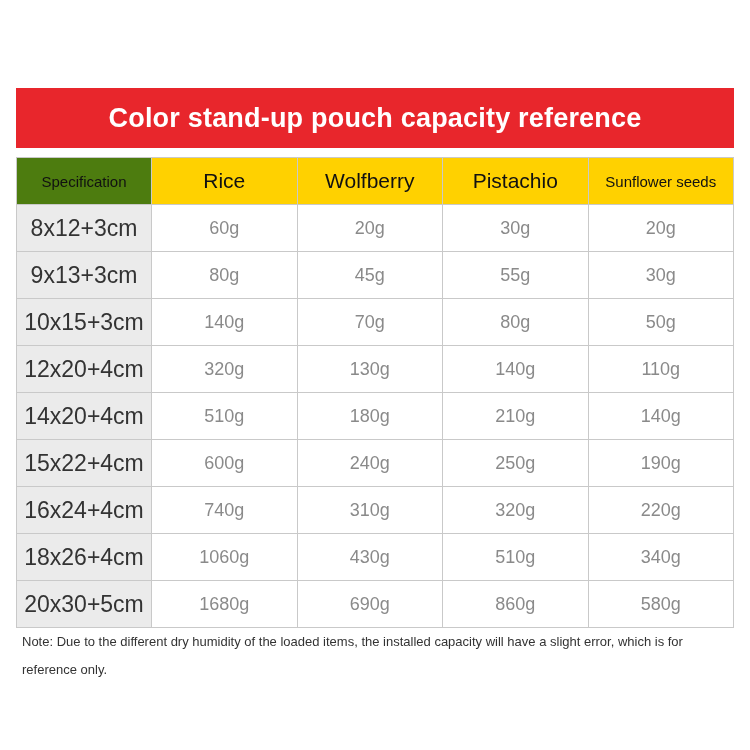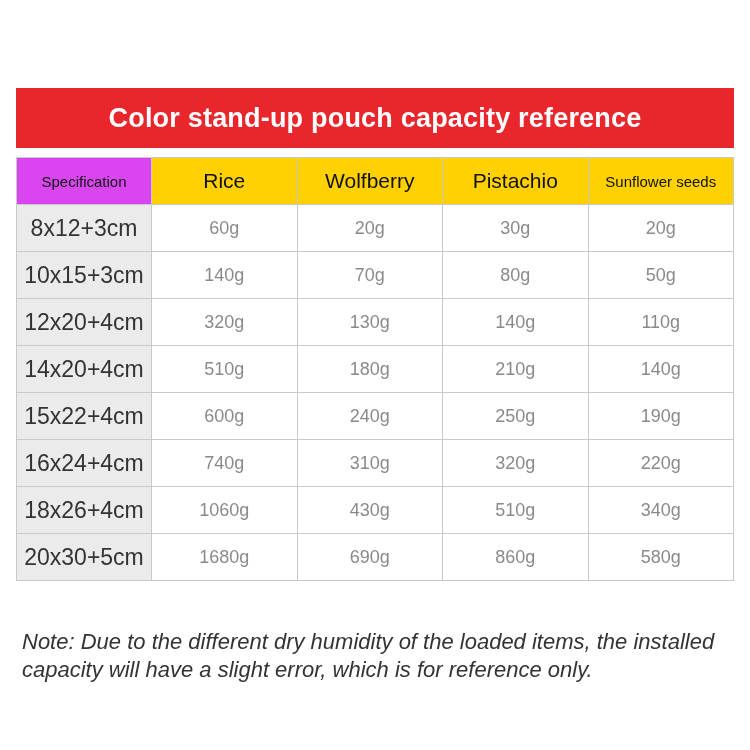--- a/index.html
+++ b/index.html
@@ -47,21 +47,21 @@
   }
   table.capacity td, table.capacity th {
     border: 1px solid #c9c9c9;
     text-align: center;
     vertical-align: middle;
     padding: 0;
     height: 46px;
     font-weight: normal;
   }
   .hdr-spec {
-    background: #d946ef;
+    background: #4d7c0f;
     color: #111111;
     font-size: 15px;
     font-weight: bold;
     width: 134px;
   }
   .hdr-col {
     background: #ffd100;
     color: #111111;
     font-size: 21px;
     font-weight: bold;
@@ -79,23 +79,22 @@
     color: #8a8a8a;
     font-size: 18px;
     margin-top: 44px;
   }
   .note {
     position: absolute;
     left: 22px;
     top: 628px;
     width: 712px;
     color: #333333;
-    font-size: 22px;
+    font-size: 13px;
     line-height: 28px;
-    font-style: italic;
   }
 </style>
 </head>
 <body>
 
 <div class="page">
 
   <div class="banner">
     <div class="banner-title">Color stand-up pouch capacity reference</div>
   </div>
@@ -110,20 +109,27 @@
         <th class="hdr-col small">Sunflower seeds</th>
       </tr>
     </thead>
     <tbody>
       <tr>
         <td class="spec-cell">8x12+3cm</td>
         <td class="val-cell">60g</td>
         <td class="val-cell">20g</td>
         <td class="val-cell">30g</td>
         <td class="val-cell">20g</td>
+      </tr>
+      <tr>
+        <td class="spec-cell">9x13+3cm</td>
+        <td class="val-cell">80g</td>
+        <td class="val-cell">45g</td>
+        <td class="val-cell">55g</td>
+        <td class="val-cell">30g</td>
       </tr>
       <tr>
         <td class="spec-cell">10x15+3cm</td>
         <td class="val-cell">140g</td>
         <td class="val-cell">70g</td>
         <td class="val-cell">80g</td>
         <td class="val-cell">50g</td>
       </tr>
       <tr>
         <td class="spec-cell">12x20+4cm</td>

